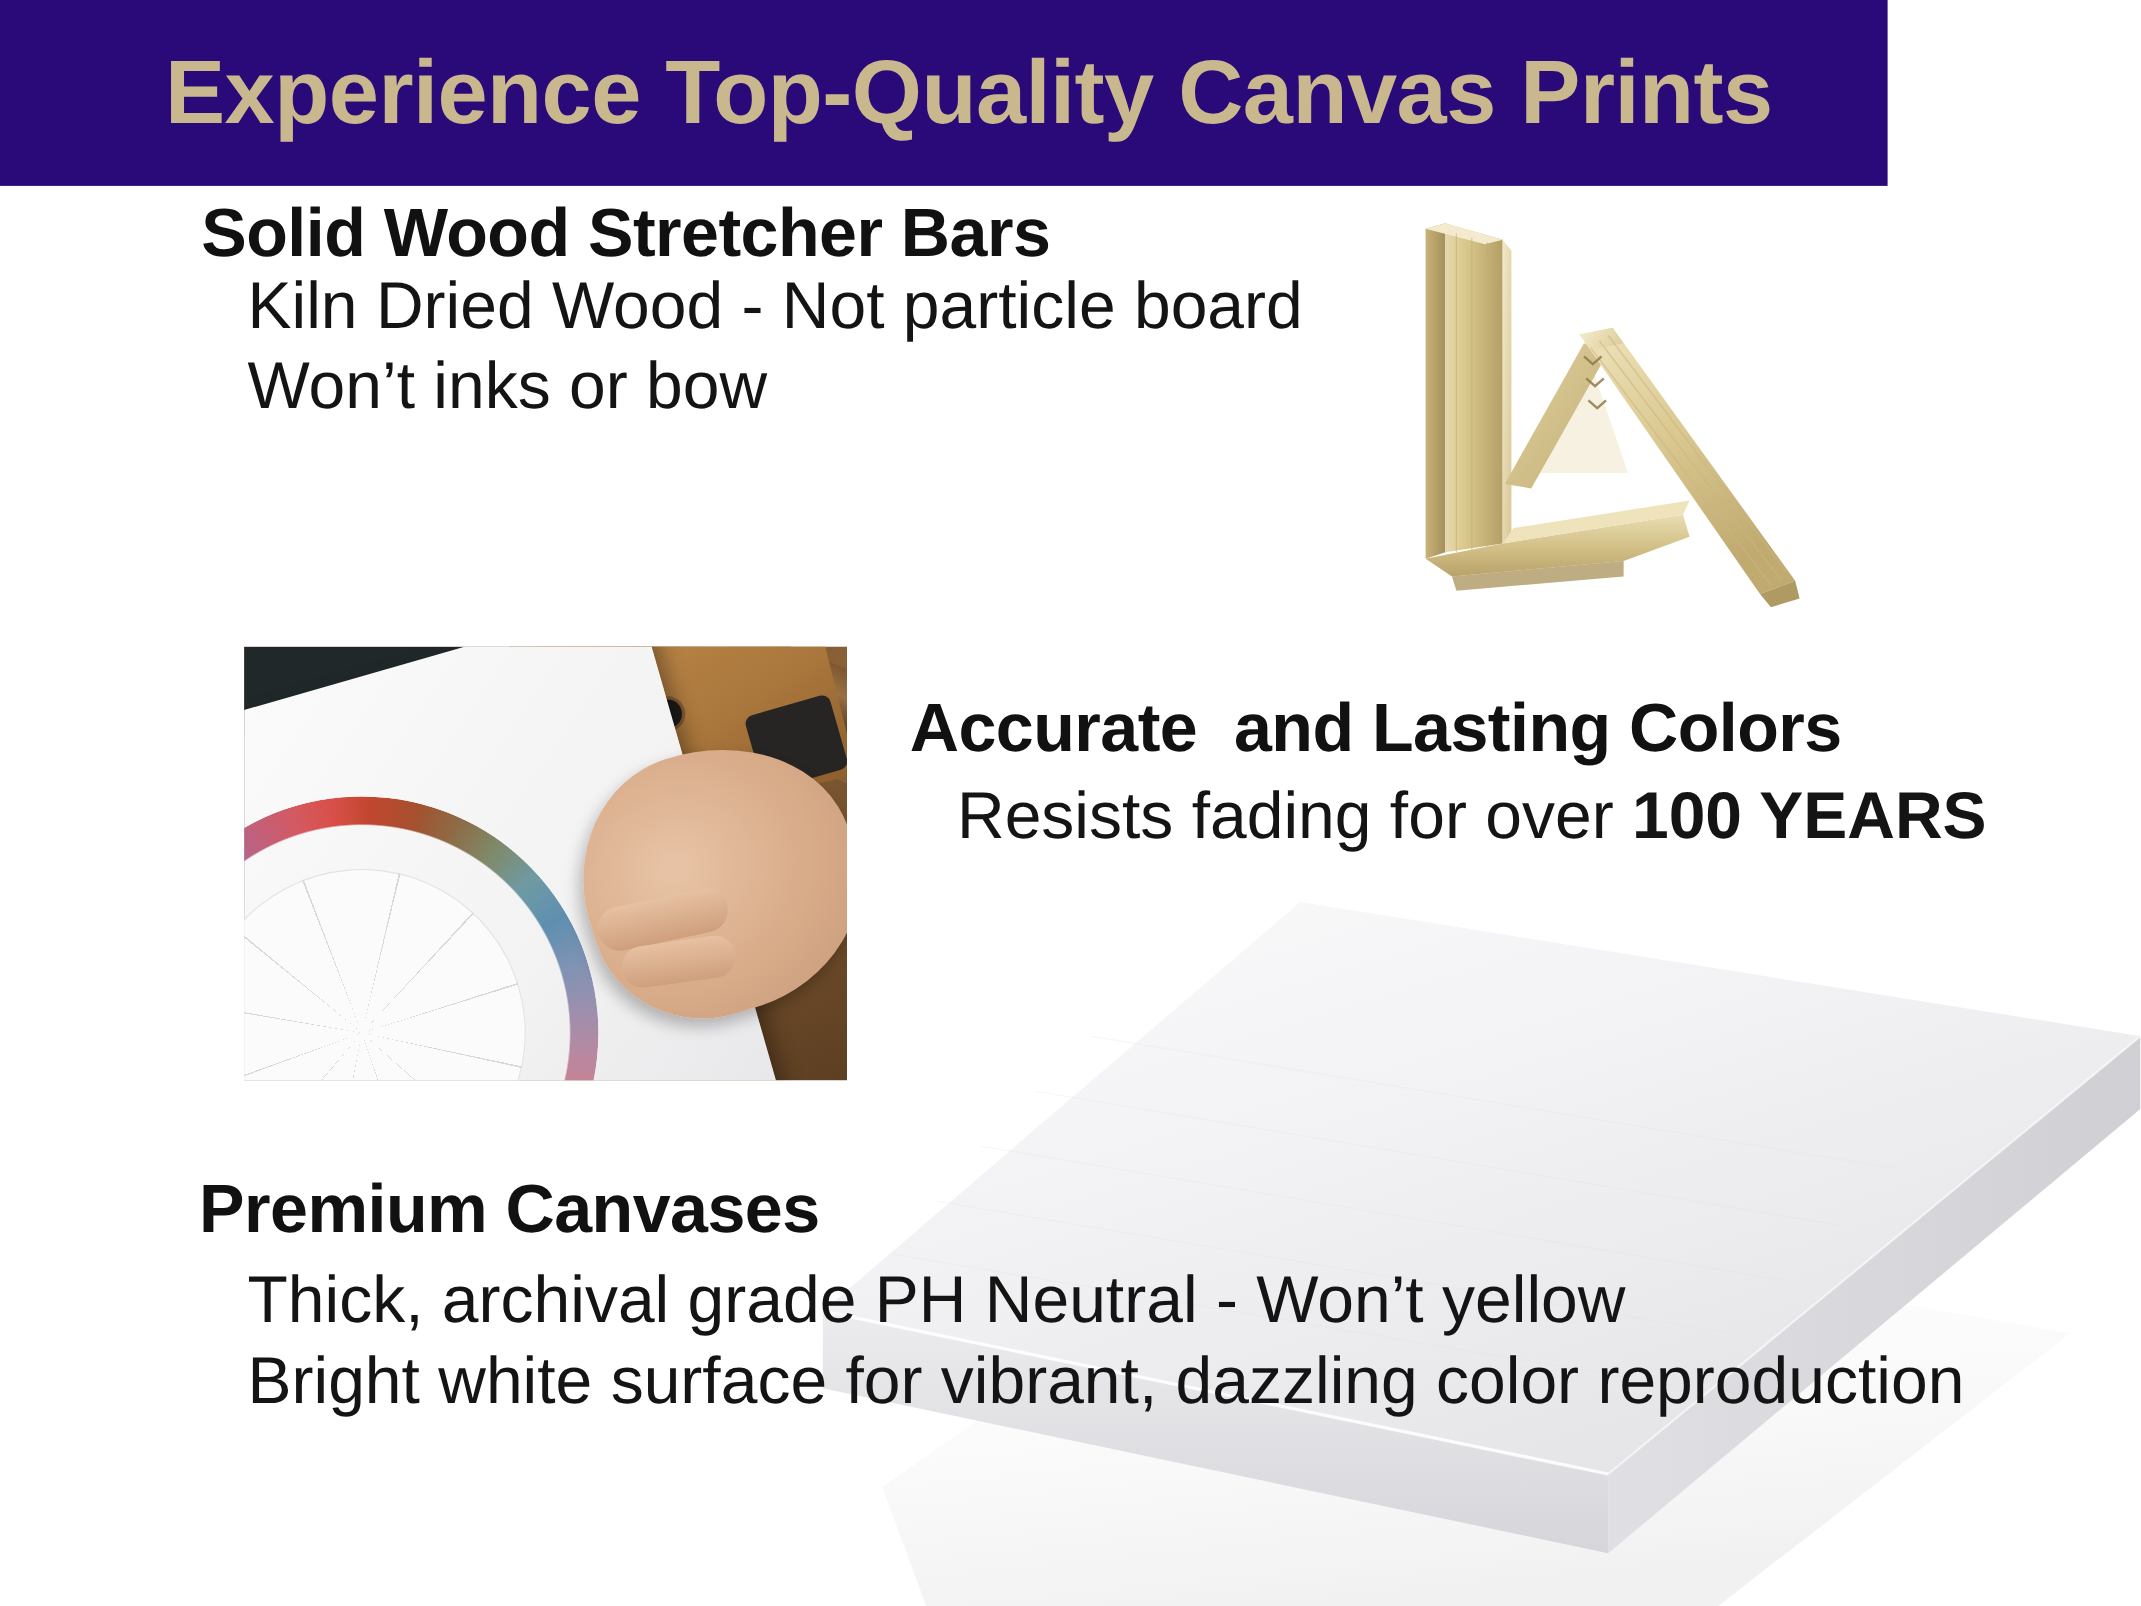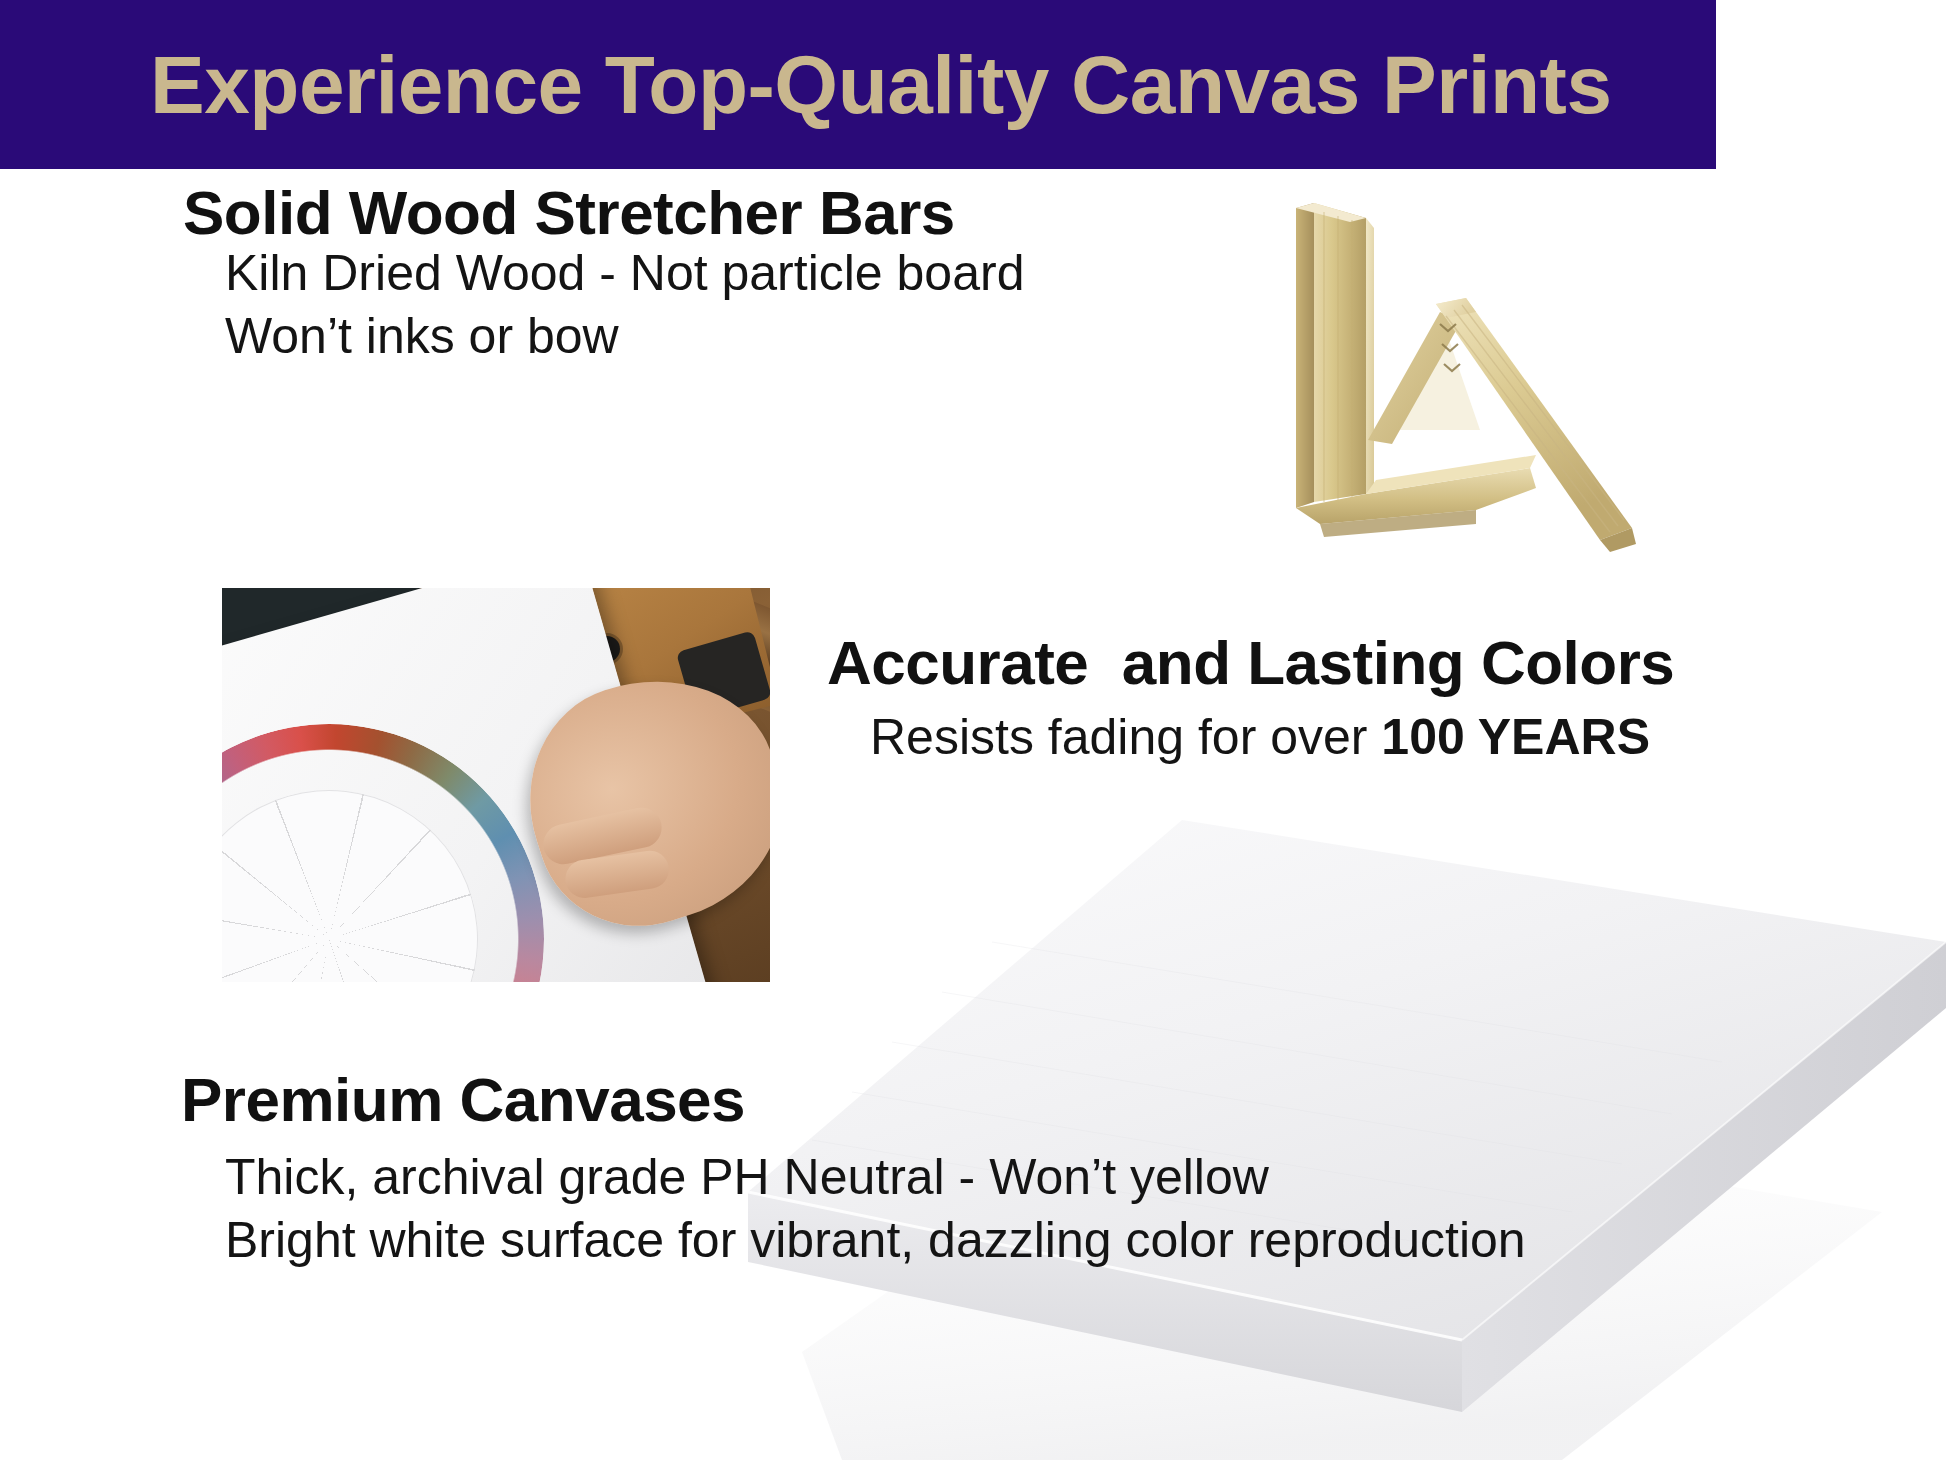--- a/index.html
+++ b/index.html
@@ -44,21 +44,21 @@
     color: #111111;
     font-weight: bold;
     font-size: 62px;
     line-height: 1.05;
     white-space: pre;
     letter-spacing: -0.5px;
   }
   .bullet-line {
     position: absolute;
     color: #141414;
-    font-size: 50px;
+    font-size: 60px;
     line-height: 1.0;
     white-space: pre;
     font-weight: normal;
   }
   .bullet-line b {
     font-weight: bold;
   }
 
   
   #heading-stretcher { left: 183px; top: 180px; }

